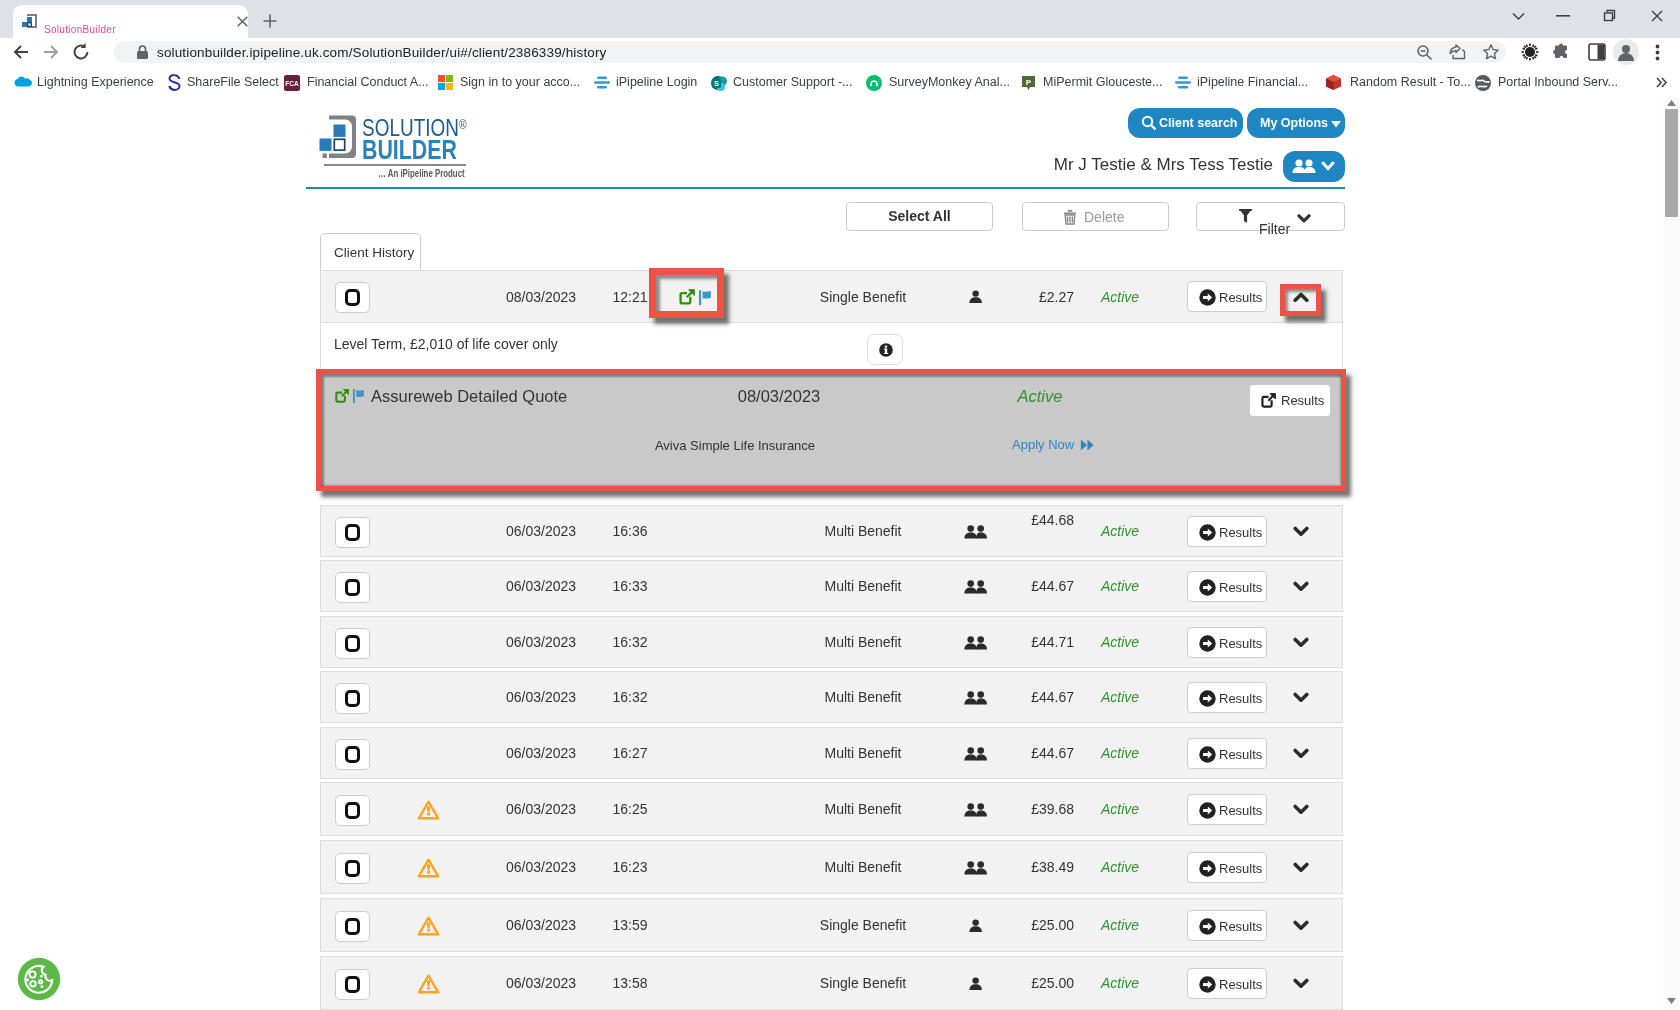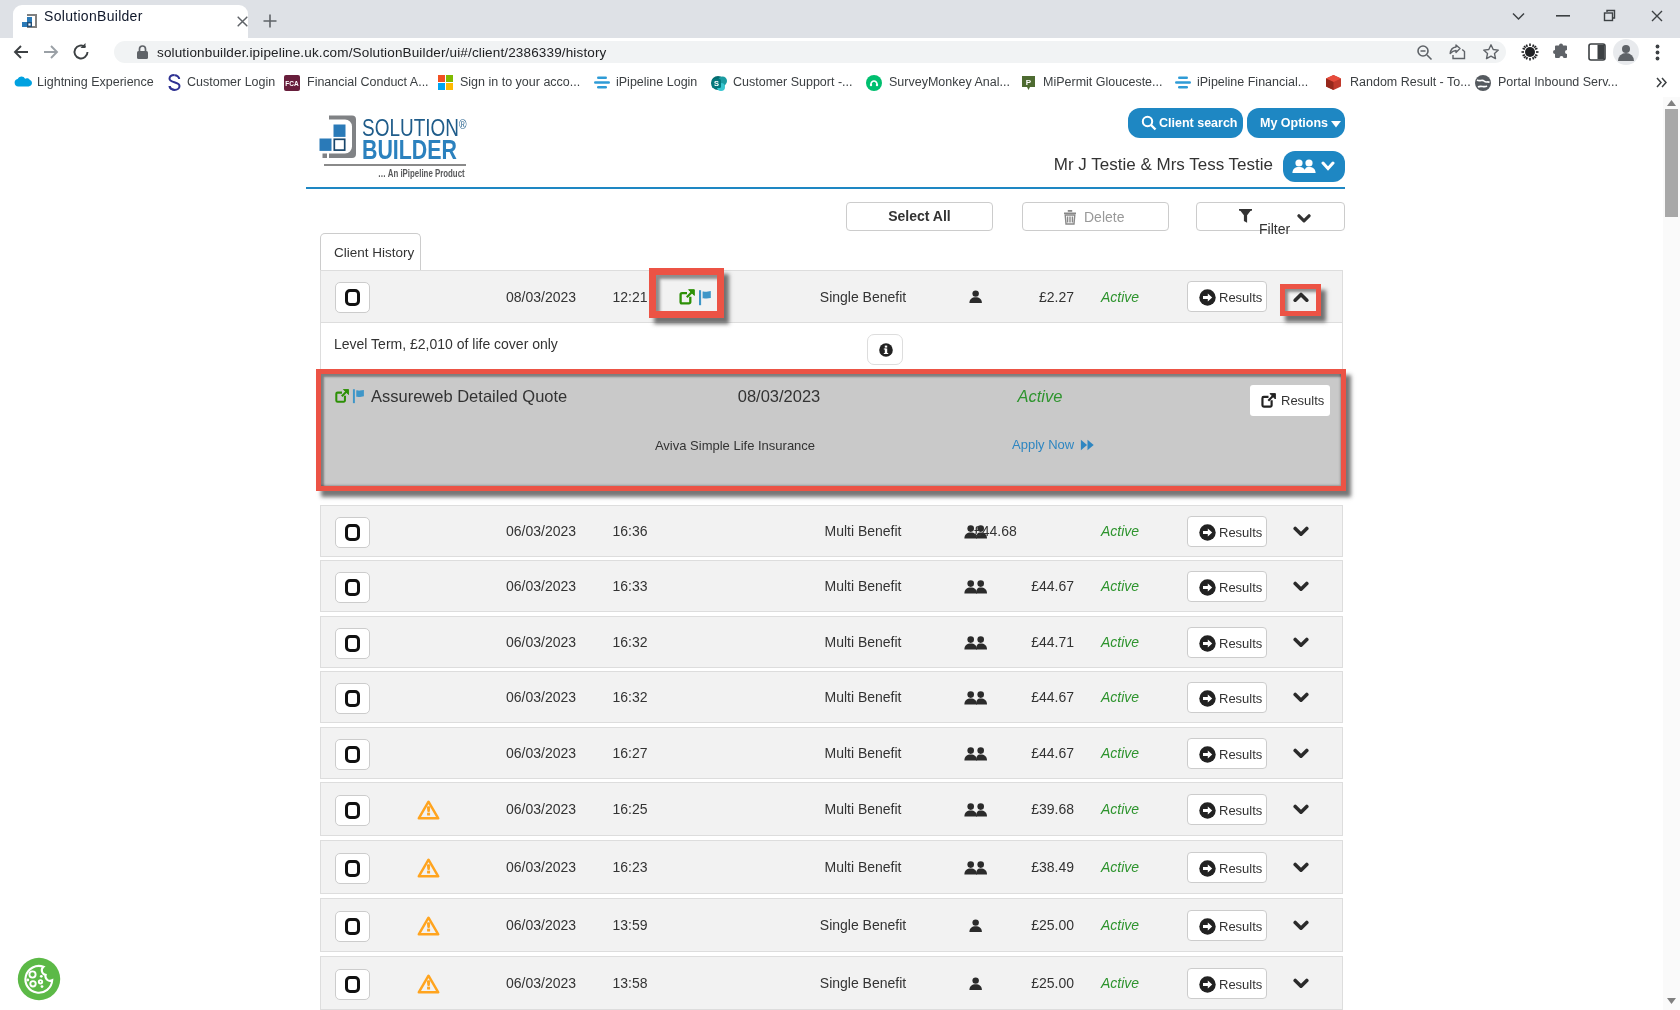--- a/index.html
+++ b/index.html
@@ -4,21 +4,21 @@
 <style>
 * { margin:0; padding:0; box-sizing:border-box; }
 html,body { width:1680px; height:1010px; overflow:hidden; }
 body { font-family:"Liberation Sans", sans-serif; background:#fff; position:relative; }
 .abs { position:absolute; }
 svg { display:block; }
 
 
 #tabstrip { position:absolute; left:0; top:0; width:1680px; height:38px; background:#dee1e6; }
 #tab { position:absolute; left:13px; top:5px; width:235px; height:33px; background:#fff; border-radius:9px 9px 0 0; }
-#tabtitle { position:absolute; left:31px; top:3px; font-size:14px; letter-spacing:0.3px; color:#0f172a; }
+#tabtitle { position:absolute; left:31px; top:19px; font-size:10px; letter-spacing:0.3px; color:#ec4899; }
 #toolbar { position:absolute; left:0; top:38px; width:1680px; height:28px; background:#fff; }
 #pill { position:absolute; left:114px; top:41px; width:1392px; height:22px; background:#f1f3f4; border-radius:11px; }
 #url { position:absolute; left:157px; top:45px; font-size:13.5px; color:#202124; letter-spacing:0.15px; }
 #bookmarks { position:absolute; left:0; top:66px; width:1680px; height:31px; background:#fff; }
 .bm { position:absolute; top:75px; font-size:12.5px; color:#3c4043; white-space:nowrap; }
 .bmi { position:absolute; top:7px; }
 
 
 .btn-blue { position:absolute; background:#1e87c3; color:#fff; border-radius:12px; font-size:14px; font-weight:700; white-space:nowrap; }
 .btn-top { position:absolute; background:#fff; border:1px solid #ccc; border-radius:4px; font-size:14px; color:#333; }
@@ -149,21 +149,21 @@
       <path d="M7.5 0.5 a4 4 0 0 1 3.6 2.2 a3.2 3.2 0 0 1 4.6 1.1 a3.4 3.4 0 0 1 -1.2 6.6 L4.2 10.5 a3.8 3.8 0 0 1 -0.6-7.5 A4 4 0 0 1 7.5 0.5 Z" fill="#00a1e0"></path>
     </svg>
   <span class="bm" style="left:37px">Lightning Experience</span>
 
   <svg class="bmi" style="left:166px;top:74px" width="17" height="17" viewBox="0 0 17 17">
       <path d="M8.5 1 C5 1 3.5 3 3.5 4.8 C3.5 9 13.5 7.5 13.5 12 C13.5 14.2 11.5 16 8.5 16 C5.5 16 3.5 14.2 3.5 12" fill="none" stroke="#2e3192" stroke-width="2"></path>
       <path d="M13.5 4.8 C13.5 3 11.5 1 8.5 1 M3.5 12 C3.5 9 13.5 9.8 13.5 12" fill="none" stroke="#2e3192" stroke-width="0"></path>
       <path d="M13.2 5 C13.2 3.2 11.3 1.2 8.5 1.2" fill="none" stroke="#2e3192" stroke-width="2"></path>
       <path d="M3.8 12 C3.8 13.8 5.7 15.8 8.5 15.8" fill="none" stroke="#2e3192" stroke-width="2"></path>
     </svg>
-  <span class="bm" style="left:187px">Customer Login</span>
+  <span class="bm" style="left:187px">ShareFile Select</span>
 
   <svg class="bmi" style="left:284px;top:75px" width="16" height="16" viewBox="0 0 16 16">
       <rect width="16" height="16" rx="2" fill="#681e3c"></rect>
       <text x="8" y="11" font-size="6.5" font-weight="bold" fill="#fff" text-anchor="middle" font-family="Liberation Sans">FCA</text>
     </svg>
   <span class="bm" style="left:307px">Financial Conduct A...</span>
 
   <svg class="bmi" style="left:438px;top:75px" width="15" height="15" viewBox="0 0 15 15">
       <rect width="7" height="7" fill="#f25022"></rect>
       <rect x="8" width="7" height="7" fill="#7fba00"></rect>
@@ -410,21 +410,21 @@
   <div class="cell" style="left:259px;top:17px;width:100px;text-align:center">16:36</div>
   <div class="cell" style="left:462px;top:17px;width:160px;text-align:center">Multi Benefit</div>
   <svg class="abs" style="left:643px;top:19px" width="25" height="14" viewBox="0 0 25 14">
         <g fill="#2b2b2b">
           <circle cx="6.7" cy="3.6" r="3.3"></circle>
           <path d="M0.4 13.4 C0.4 9.4 3.1 7.5 6.7 7.5 C10.3 7.5 13 9.4 13 13.4 Z"></path>
           <circle cx="16.7" cy="3.6" r="3.3"></circle>
           <path d="M12.1 13.4 C12.5 9.4 13.1 7.5 16.7 7.5 C20.3 7.5 23 9.4 23 13.4 Z"></path>
         </g>
       </svg>
-  <div class="cell" style="left:653px;top:17px;width:100px;">£44.68</div>
+  <div class="cell" style="left:653px;top:6px;width:100px;text-align:right">£44.68</div>
   <div class="cell green" style="left:780px;top:17px">Active</div>
   <div class="rbtn" style="top:10px">
         <svg style="position:absolute;left:11px;top:6.5px" width="17" height="17" viewBox="0 0 17 17">
           <use href="#resic" fill="#222"></use>
         </svg>
         <span>Results</span>
       </div>
   <svg class="abs" style="left:972px;top:20px" width="16" height="11" viewBox="0 0 16 11">
         <path d="M2.2 2.4 L8 8.2 L13.8 2.4" fill="none" stroke="#2b2b2b" stroke-width="3.6" stroke-linecap="round" stroke-linejoin="round"></path>
       </svg>

